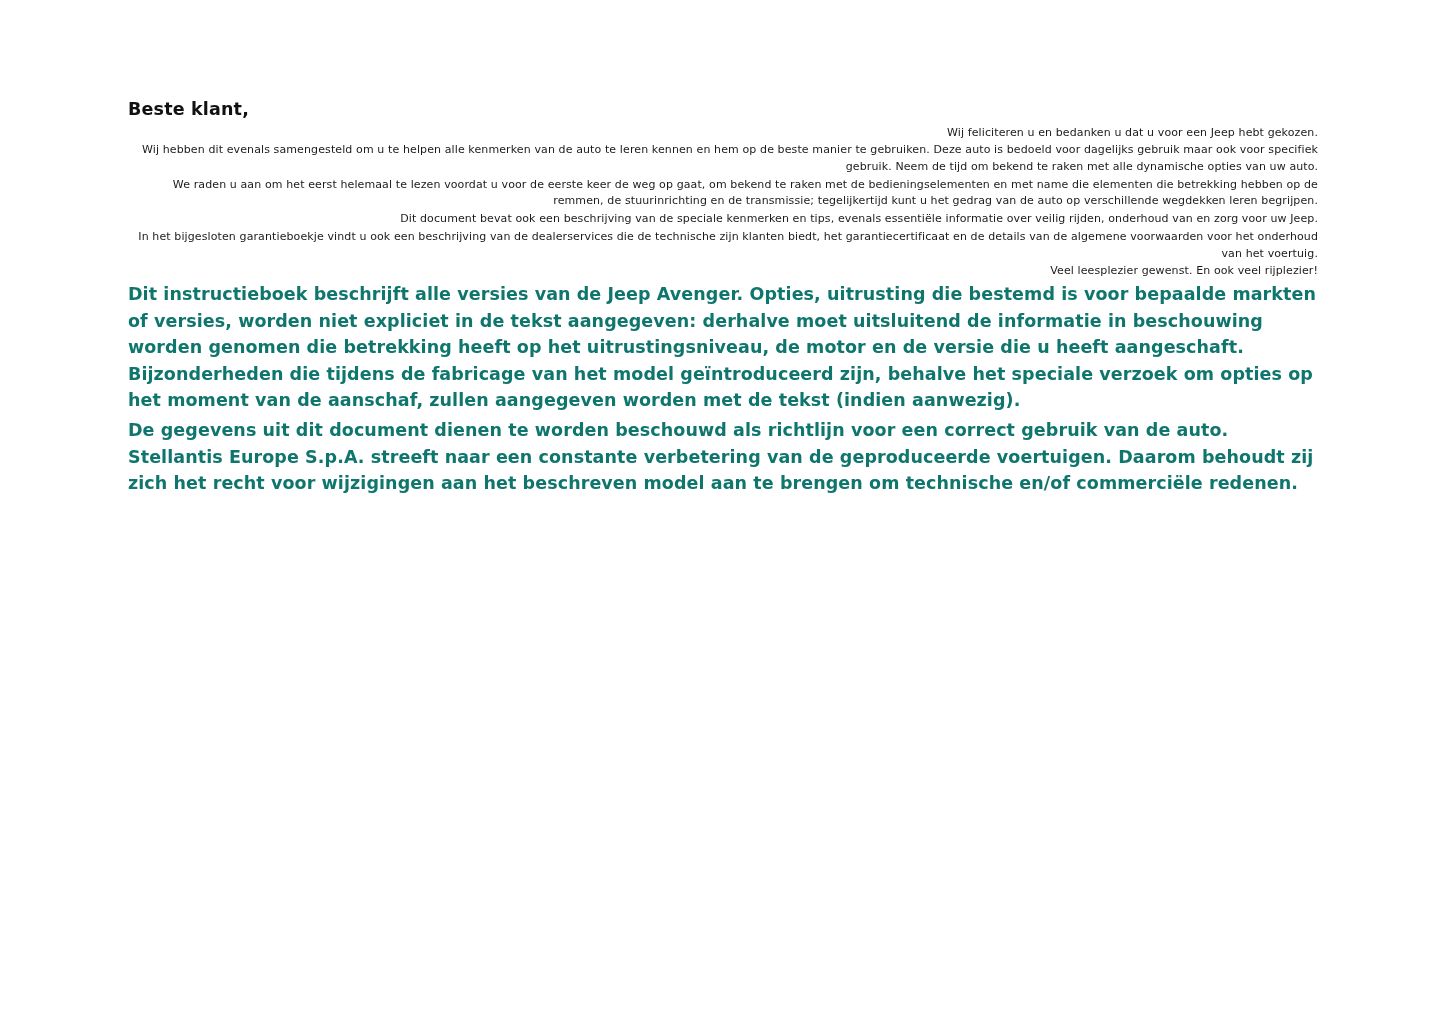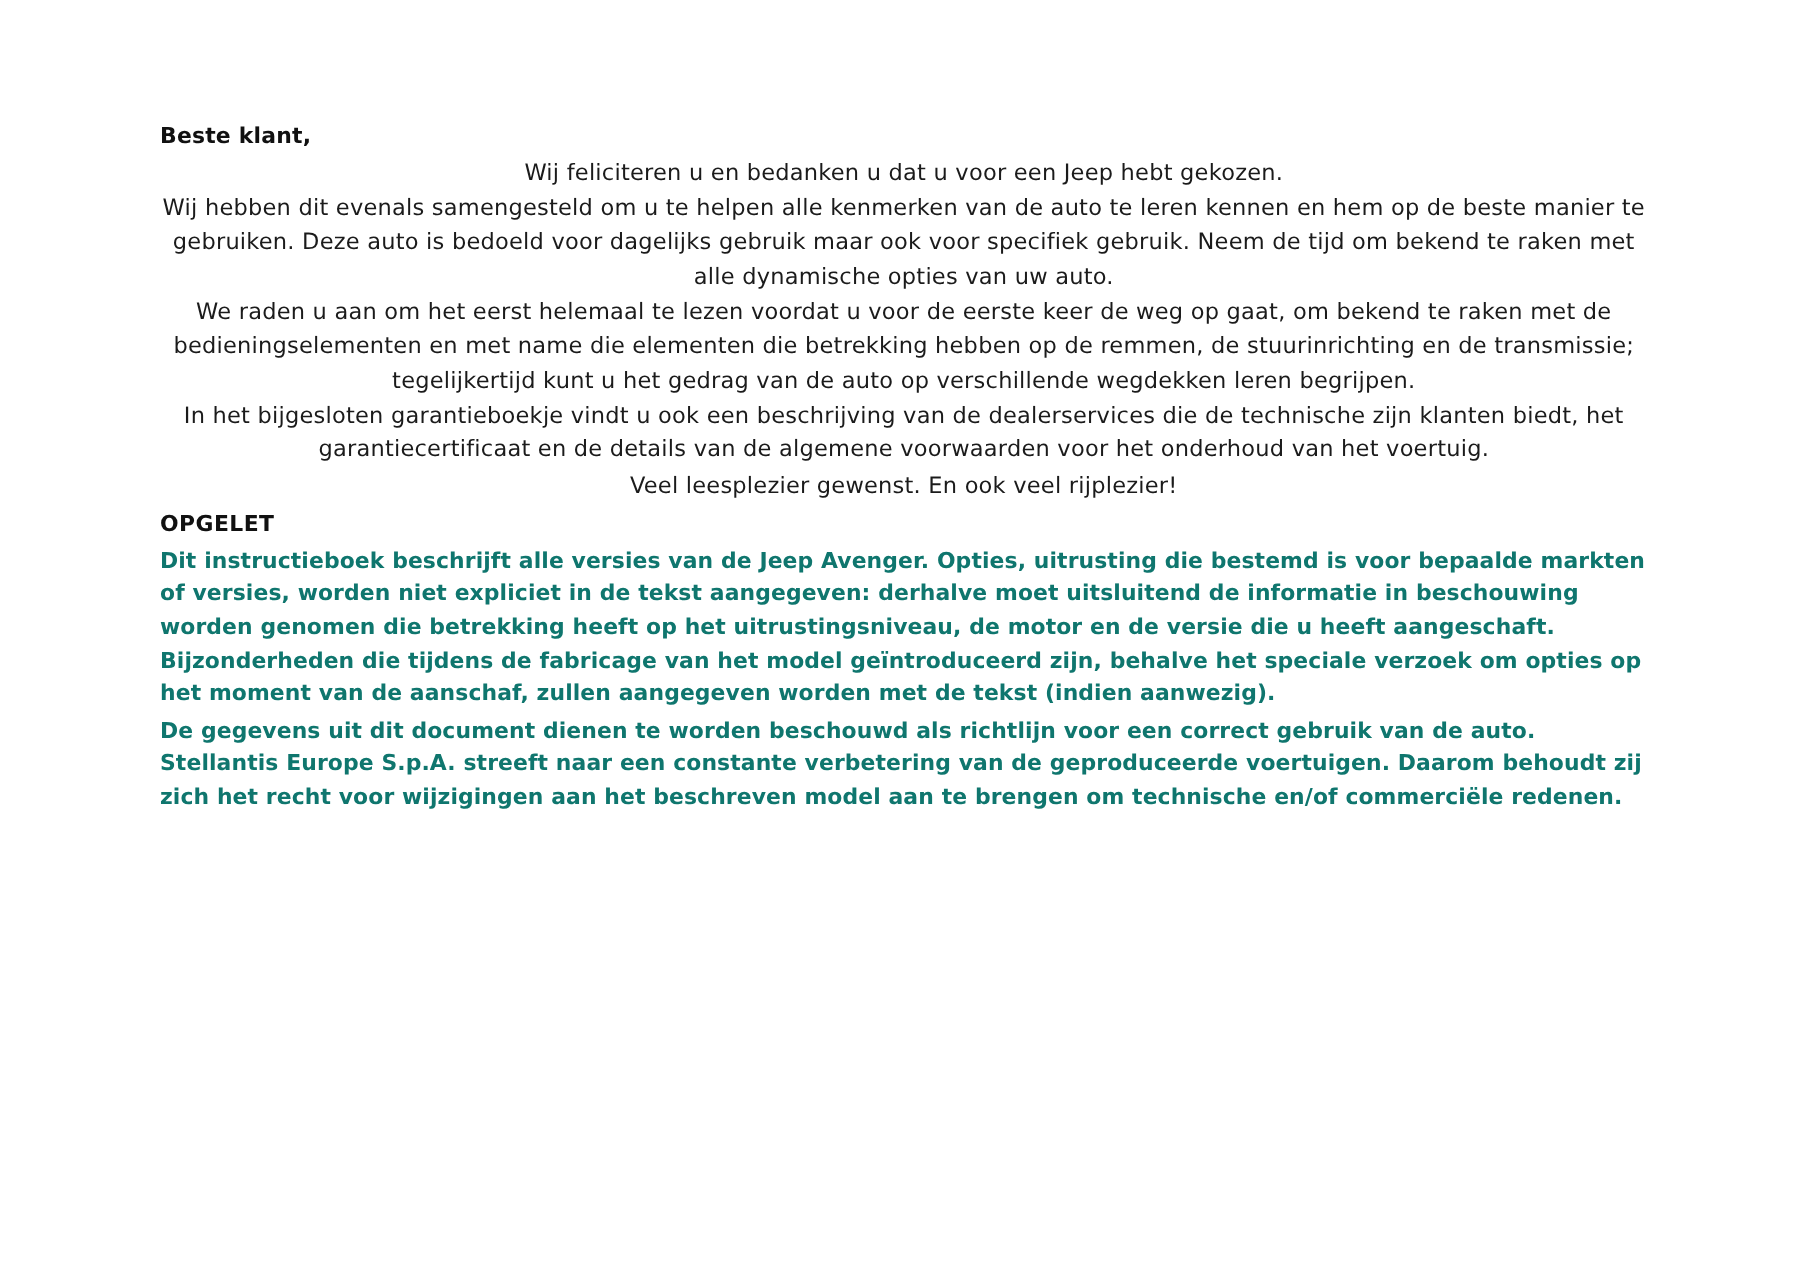--- a/index.html
+++ b/index.html
@@ -19,24 +19,24 @@
     width: 1194px;
     height: 1018px;
     background: #ffffff;
     box-sizing: border-box;
     padding: 96px 128px 0 128px;
   }
   .doc-body {
     width: 1190px;
   }
   .para {
-    font-size: 18px;
+    font-size: 11px;
     line-height: 1.52;
     margin: 0 0 1px 0;
-    text-align: center;
+    text-align: right;
     letter-spacing: 0.01em;
     color: #1b1b1b;
   }
   .heading {
     font-size: 17.5px;
     font-weight: bold;
     line-height: 1.52;
     margin: 0 0 2px 0;
     color: #111111;
     letter-spacing: 0.01em;
@@ -62,22 +62,22 @@
 <body>
 
 <div class="page">
   <div class="doc-body">
 
     <p class="heading">Beste klant,</p>
 
     <p class="para">Wij feliciteren u en bedanken u dat u voor een Jeep hebt gekozen.</p>
     <p class="para">Wij hebben dit evenals samengesteld om u te helpen alle kenmerken van de auto te leren kennen en hem op de beste manier te gebruiken. Deze auto is bedoeld voor dagelijks gebruik maar ook voor specifiek gebruik. Neem de tijd om bekend te raken met alle dynamische opties van uw auto.</p>
     <p class="para">We raden u aan om het eerst helemaal te lezen voordat u voor de eerste keer de weg op gaat, om bekend te raken met de bedieningselementen en met name die elementen die betrekking hebben op de remmen, de stuurinrichting en de transmissie; tegelijkertijd kunt u het gedrag van de auto op verschillende wegdekken leren begrijpen.</p>
+    <p class="para">Dit document bevat ook een beschrijving van de speciale kenmerken en tips, evenals essentiële informatie over veilig rijden, onderhoud van en zorg voor uw Jeep.</p>
     <p class="para">In het bijgesloten garantieboekje vindt u ook een beschrijving van de dealerservices die de technische zijn klanten biedt, het garantiecertificaat en de details van de algemene voorwaarden voor het onderhoud van het voertuig.</p>
     <p class="para">Veel leesplezier gewenst. En ook veel rijplezier!</p>
 
-    <p class="warning-title">OPGELET</p>
 
     <p class="warn-para">Dit instructieboek beschrijft alle versies van de Jeep Avenger. Opties, uitrusting die bestemd is voor bepaalde markten of versies, worden niet expliciet in de tekst aangegeven: derhalve moet uitsluitend de informatie in beschouwing worden genomen die betrekking heeft op het uitrustingsniveau, de motor en de versie die u heeft aangeschaft. Bijzonderheden die tijdens de fabricage van het model geïntroduceerd zijn, behalve het speciale verzoek om opties op het moment van de aanschaf, zullen aangegeven worden met de tekst (indien aanwezig).</p>
     <p class="warn-para">De gegevens uit dit document dienen te worden beschouwd als richtlijn voor een correct gebruik van de auto. Stellantis Europe S.p.A. streeft naar een constante verbetering van de geproduceerde voertuigen. Daarom behoudt zij zich het recht voor wijzigingen aan het beschreven model aan te brengen om technische en/of commerciële redenen.</p>
 
   </div>
 </div>
 
 </body></html>

